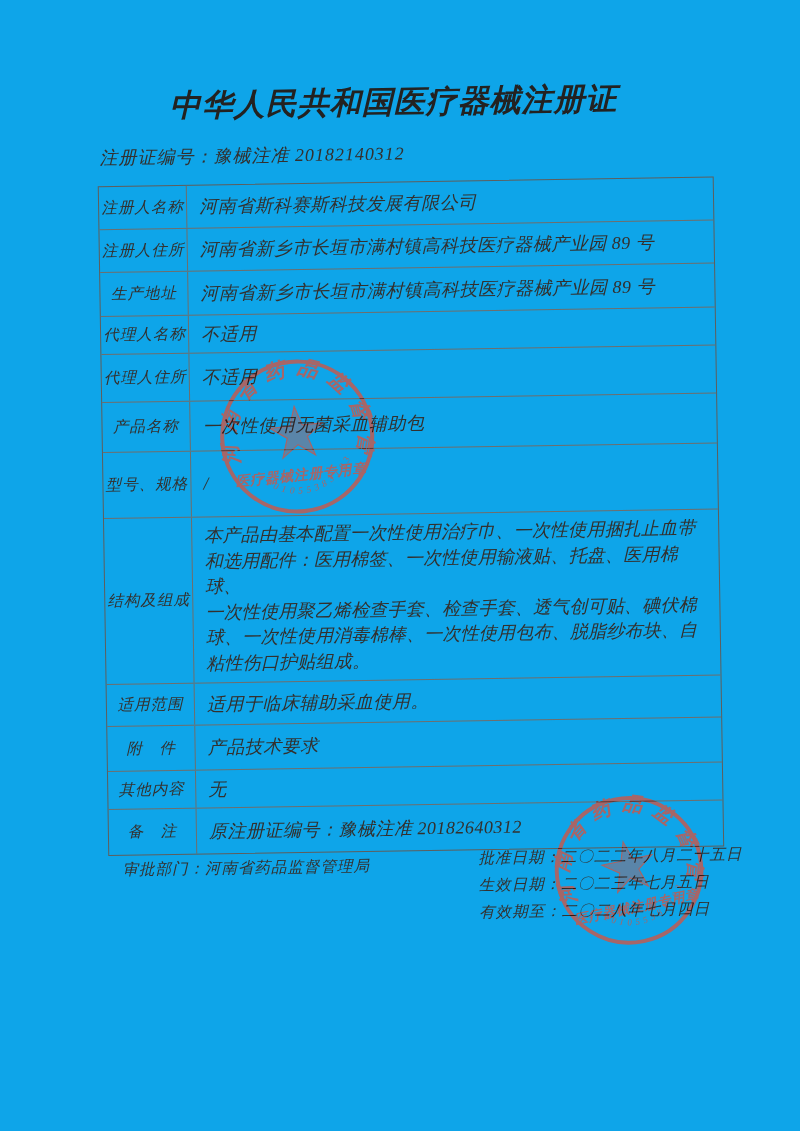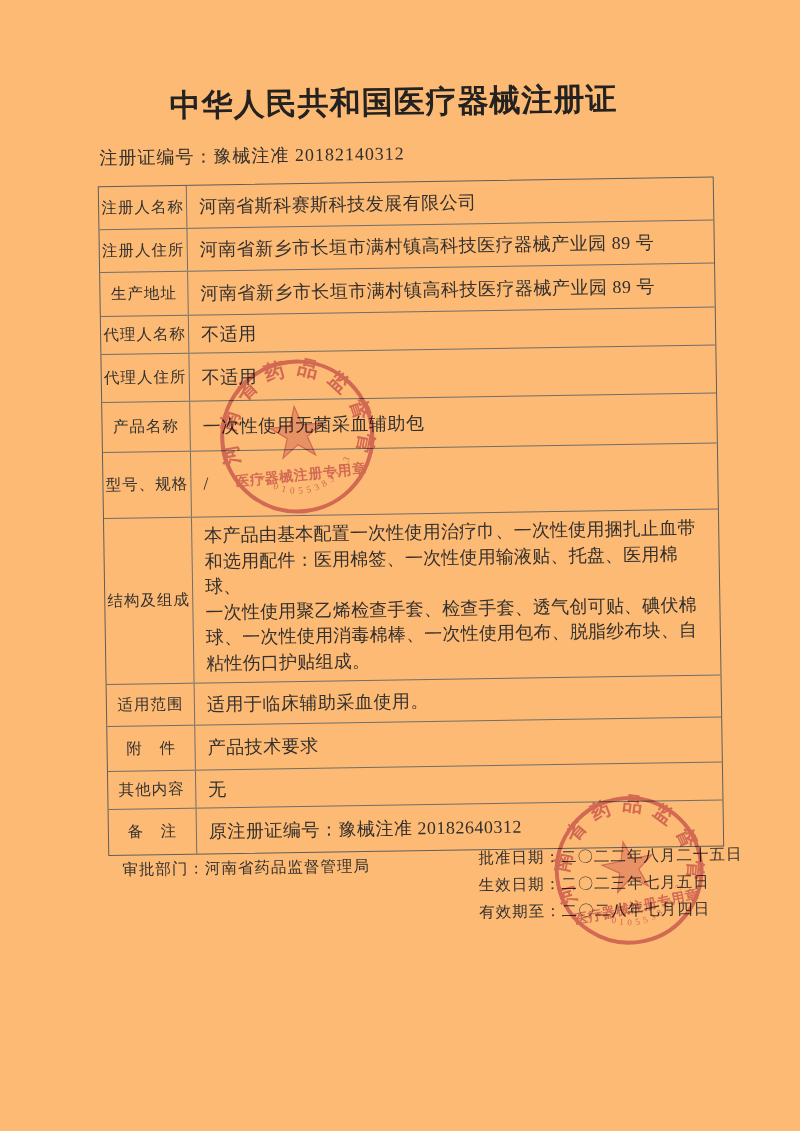--- a/index.html
+++ b/index.html
@@ -4,21 +4,21 @@
 <style>
   html,body{margin:0;padding:0;}
   body{
     width:800px;height:1131px;
     background:#ffffff;
     font-family:"Liberation Serif","DejaVu Serif",serif;
     color:#2e2c2b;
     overflow:hidden;
     position:relative;
   }
-  .sheet{position:absolute;inset:0;background:#fdba74;}
+  .sheet{position:absolute;inset:0;background:#0ea5e9;font-style:italic;}
   .tilt{
     position:absolute;inset:0;
     transform:rotate(-0.9deg);
     transform-origin:110px 520px;
   }
   .doc-title{
     position:absolute;top:86px;left:0;width:800px;
     text-align:center;
     font-size:31px;font-weight:bold;letter-spacing:1px;
     color:#232221;

